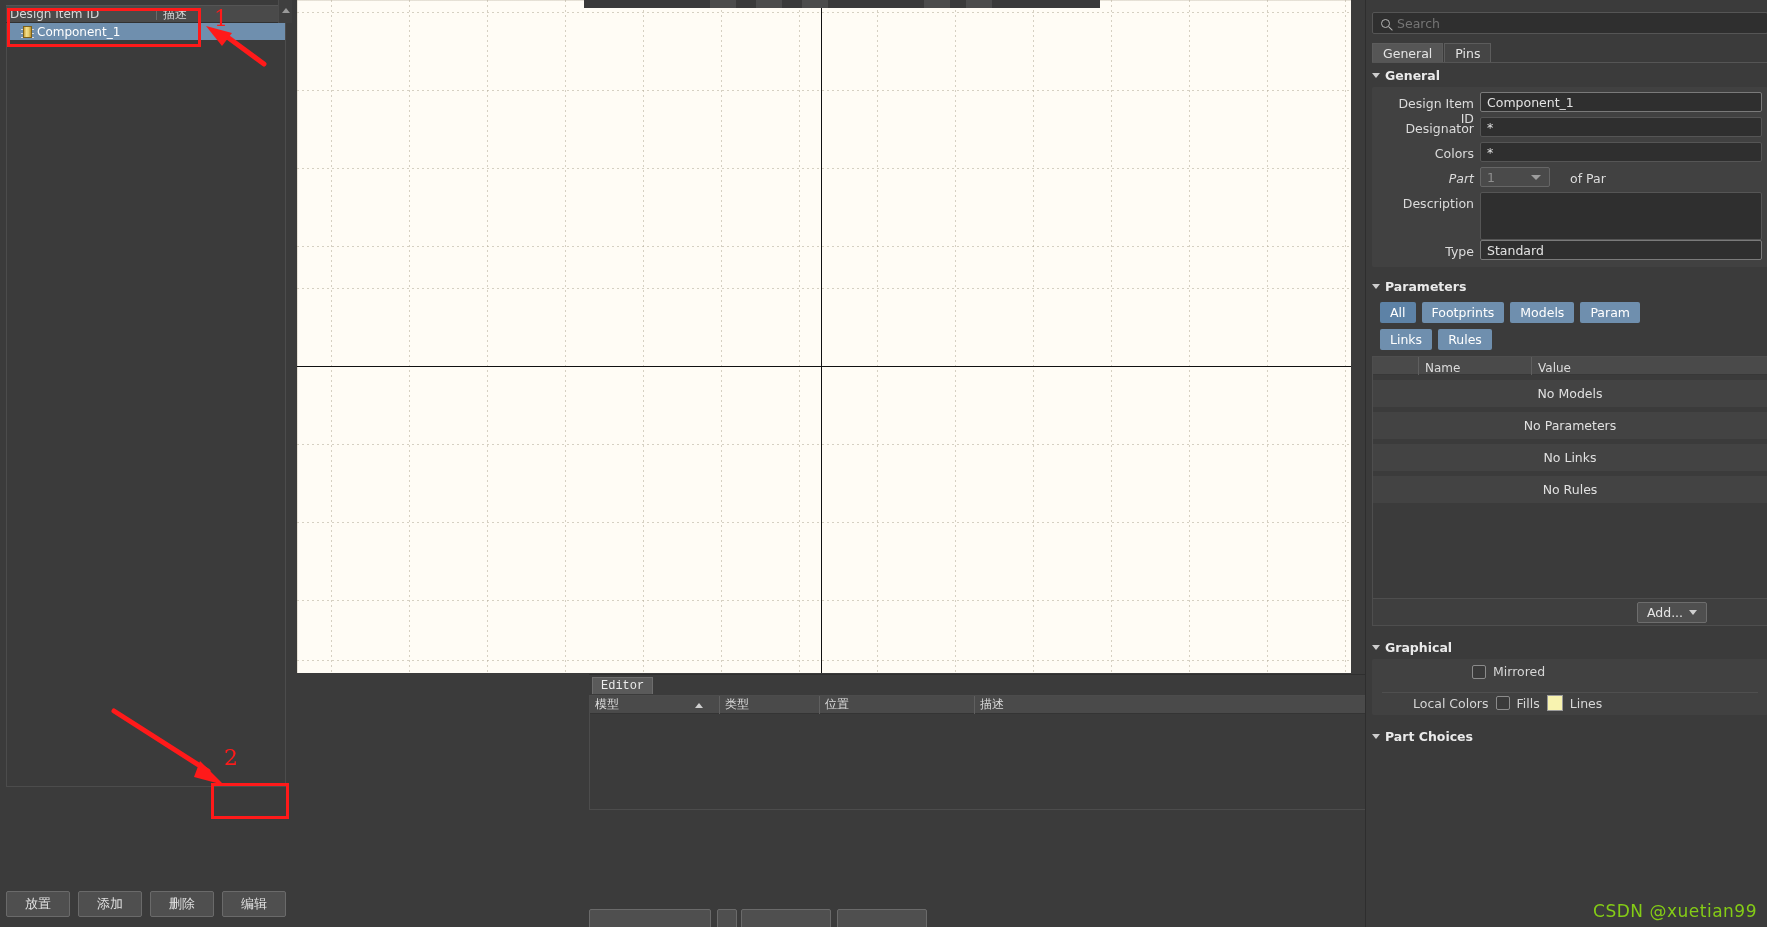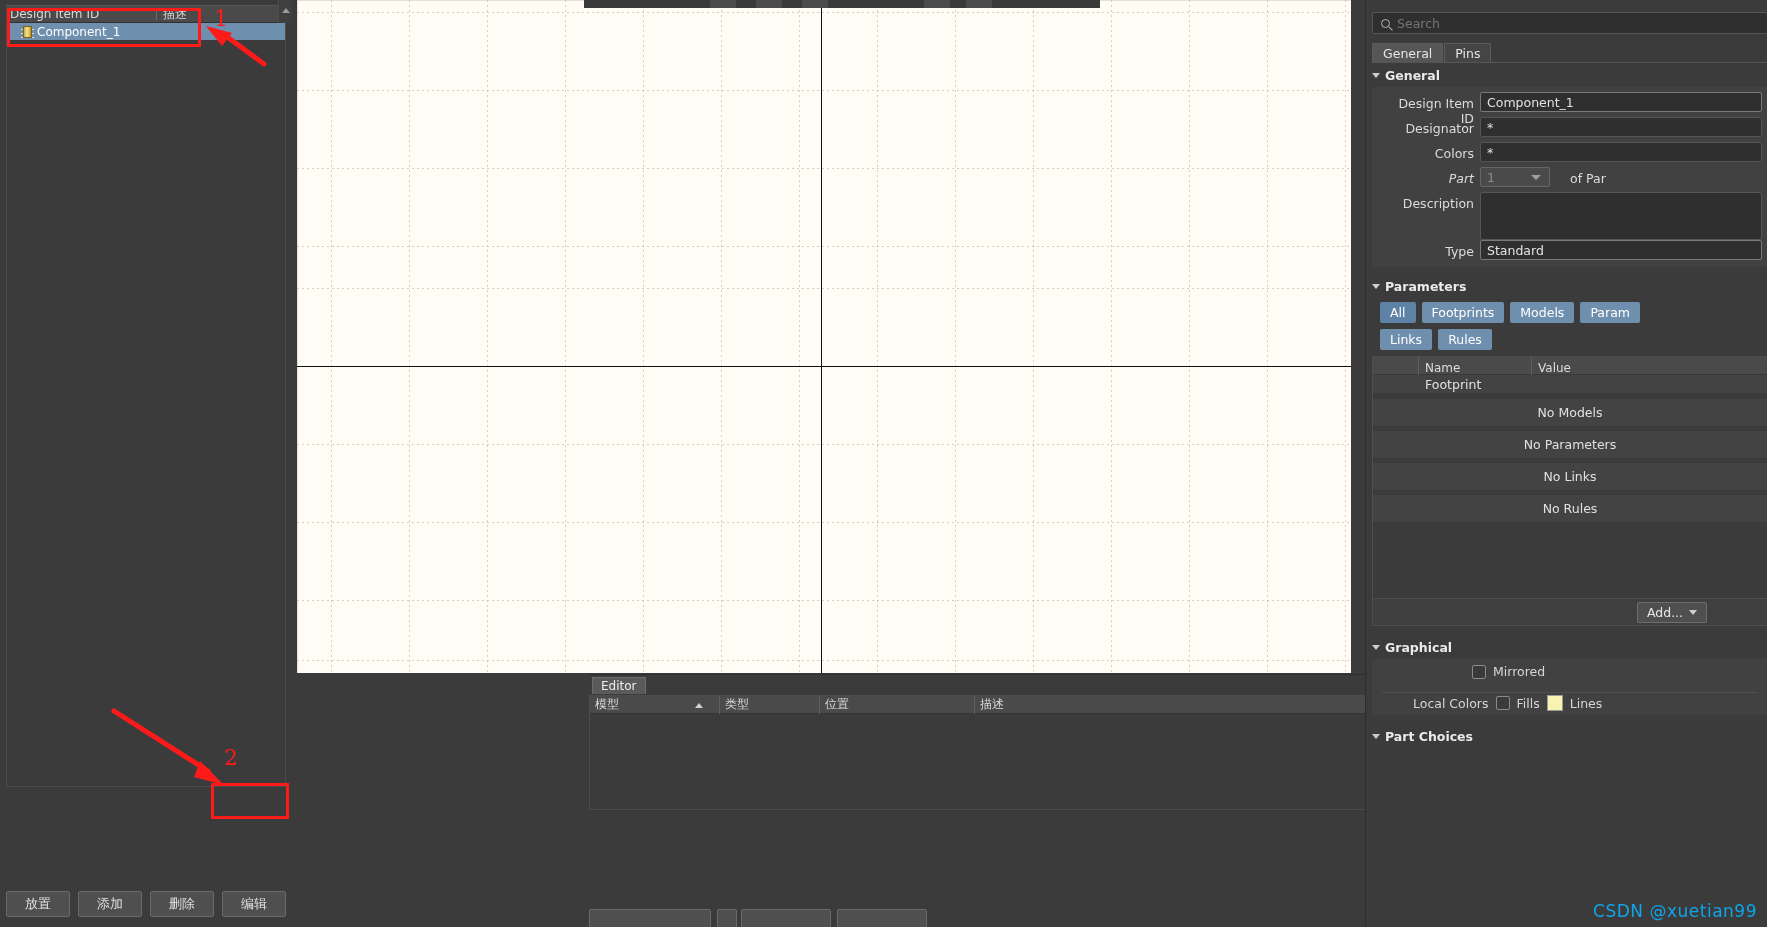--- a/index.html
+++ b/index.html
@@ -66,20 +66,21 @@
     color: #e0e0e0; font-size: 13px;
     display: flex; align-items: center; justify-content: center;
     cursor: pointer;
   }
   #left-buttons .btn { width: 65px; }
 
   
   #canvas-wrap {
     position: absolute; left: 292px; top: 0; width: 1073px; height: 927px;
     background: #3b3b3b;
+    font-family: Liberation Mono, monospace;
   }
   #canvas-topbar {
     position:absolute; left:292px; top:0; width:516px; height:8px; background:#3a3a3a;
   }
   .tb-tab { position:absolute; top:0; width:26px; height:8px; background:#4c4c4c; }
   #canvas {
     position: absolute; left: 5px; top: 0px; width: 1054px; height: 673px;
     background: #fffcf5;
     overflow: hidden;
   }
@@ -213,21 +214,21 @@
   .plain-btn { position:absolute; background:#474747; border:1px solid #6d6d6d; border-radius:2px;
                color:#e6e6e6; font-size:12.5px; display:flex; align-items:center;
                justify-content:center; }
 
   
   .anno-box { position:absolute; border:3px solid #ff1a1a; pointer-events:none; }
   .anno-num { position:absolute; color:#ff1a1a; font-size:22px;
               font-family:"DejaVu Serif","Liberation Serif",serif; }
   .anno-arrow { position:absolute; pointer-events:none; }
 
-  #watermark { position:absolute; right:10px; bottom:6px; color:#0ea5e9;
+  #watermark { position:absolute; right:10px; bottom:6px; color:#84cc16;
                font-size:17px; letter-spacing:.5px; }
 </style>
 </head>
 <body>
 
 <div id="app">
 
   <div id="left-panel">
 
     <div id="left-header">
@@ -398,25 +399,20 @@
     <div id="param-table">
       <div id="pt-head">
         <div class="pt-h" style="width:46px"></div>
         <div class="pt-h" style="width:113px">
           <span>Name</span>
         </div>
         <div class="pt-h" style="width:120px;border-right:none">
           <span>Value</span>
         </div>
       </div>
-      <div class="pt-row">
-        <span class="pt-cell" style="width:46px"></span>
-        <span class="pt-cell" style="width:113px">Footprint</span>
-        <span class="pt-cell" style="width:120px"></span>
-      </div>
       <div class="pt-banner">No Models</div>
       <div class="pt-banner">No Parameters</div>
       <div class="pt-banner">No Links</div>
       <div class="pt-banner">No Rules</div>
     </div>
 
     <div id="pt-footer">
       <div id="add-btn">
         <span>Add...</span>
         <span class="cart"></span>

